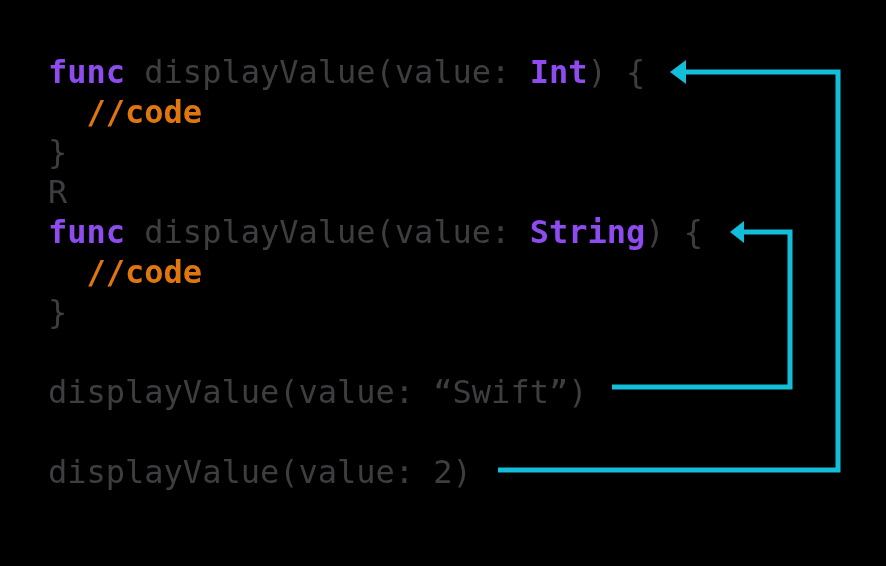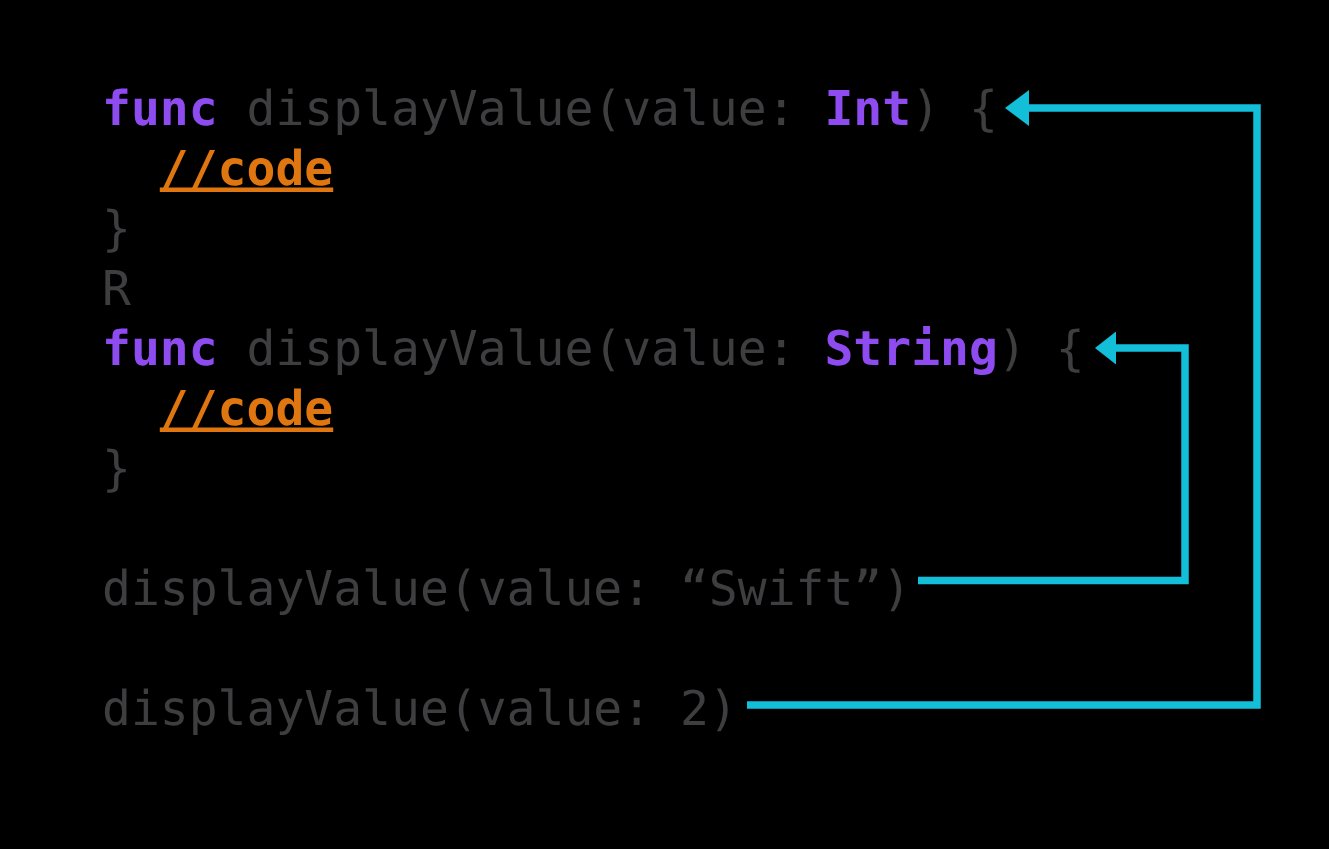--- a/index.html
+++ b/index.html
@@ -19,25 +19,24 @@
     position: absolute;
     left: 48px;
     top: 52px;
     margin: 0;
     font-size: 32px;
     line-height: 40px;
     white-space: pre;
   }
   .code .line {
     height: 40px;
-    margin-left: 20px;
   }
   .seg-default { font-weight: normal; }
   .seg-keyword { font-weight: bold; }
-  .seg-comment { font-weight: bold; text-decoration: underline; }
+  .seg-comment { font-weight: bold; }
   svg.arrows {
     position: absolute;
     left: 0;
     top: 0;
     width: 886px;
     height: 566px;
     pointer-events: none;
   }
 </style>
 </head>

